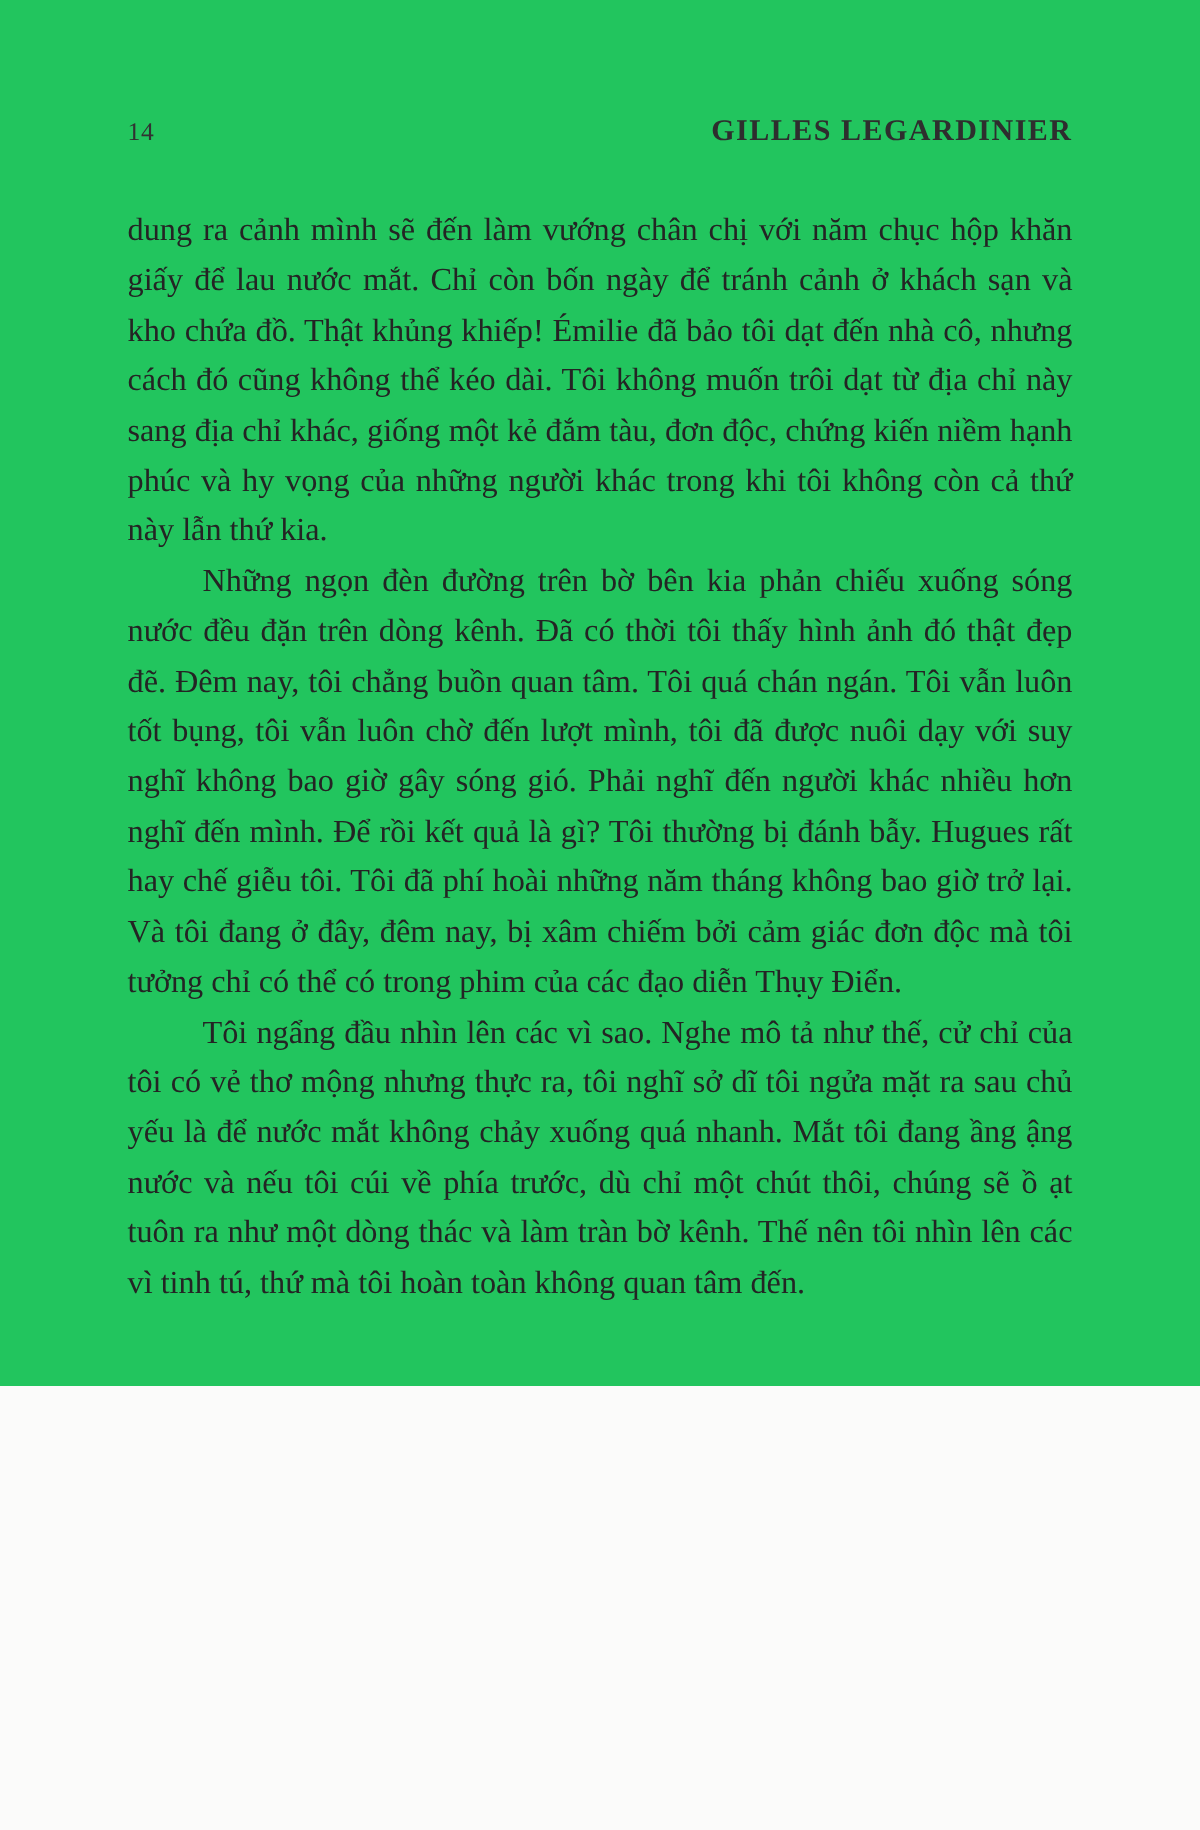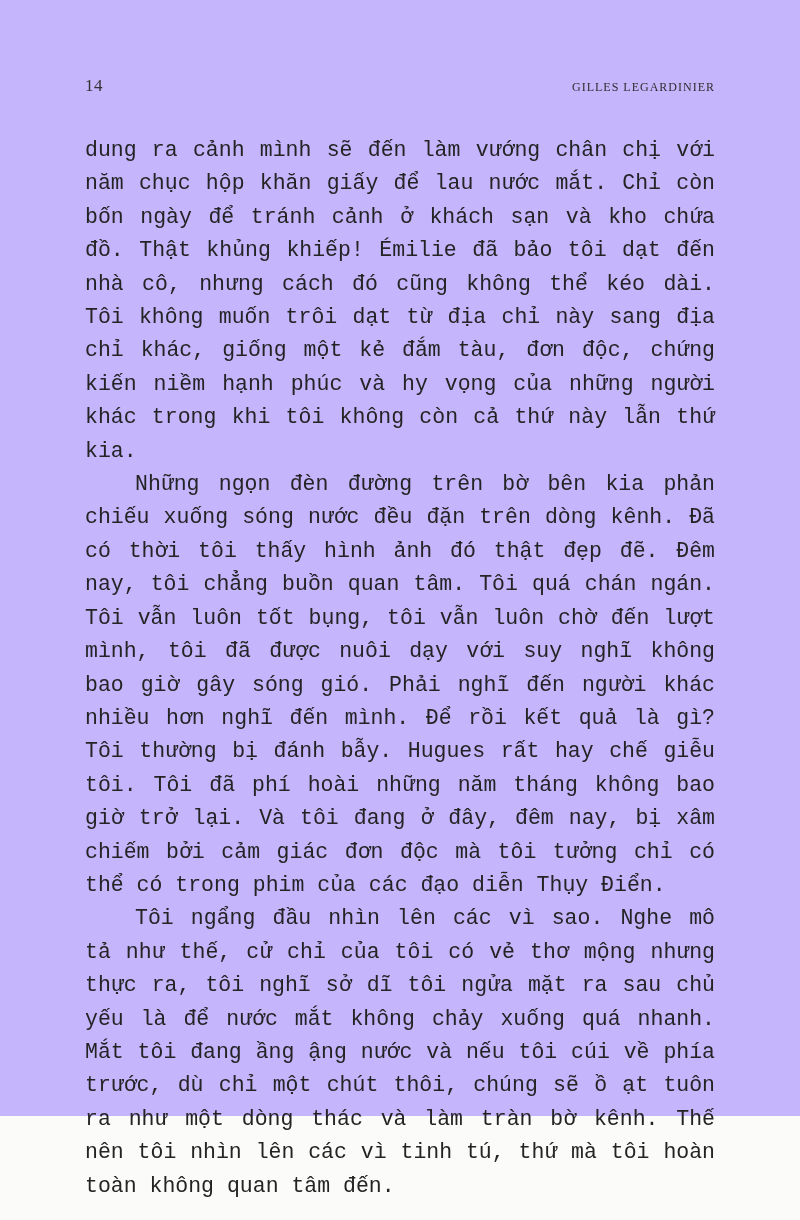--- a/index.html
+++ b/index.html
@@ -10,53 +10,52 @@
     width: 800px;
     height: 1220px;
     background: #fbfbfa;
     font-family: "Liberation Serif", "DejaVu Serif", serif;
     color: #2b2b2b;
     overflow: hidden;
     position: relative;
   }
   .book-page {
     width: 800px;
-    height: 1116px;
+    height: 924px;
     box-sizing: border-box;
     padding: 76px 85px 40px 85px;
-    background: #c4b5fd;
+    background: #22c55e;
   }
   .page-header {
     display: flex;
     justify-content: space-between;
     align-items: baseline;
     margin-bottom: 38px;
   }
   .page-number {
     font-size: 17px;
     letter-spacing: 0.5px;
     color: #323232;
   }
   .running-head {
-    font-size: 12px;
+    font-size: 20px;
     letter-spacing: 1px;
-    font-weight: 400;
+    font-weight: 700;
     color: #2e2e2e;
     text-transform: uppercase;
   }
   .body-text {
     font-size: 21.5px;
     line-height: 33.4px;
     text-align: justify;
     color: #242424;
   }
   .body-text p {
     margin: 0;
     padding: 0;
-    font-family: Liberation Mono, monospace;
   }
   .body-text p.indent {
     text-indent: 50px;
   }
 </style>
 </head>
 <body>
 
 <div class="book-page">
   <div class="page-header">

